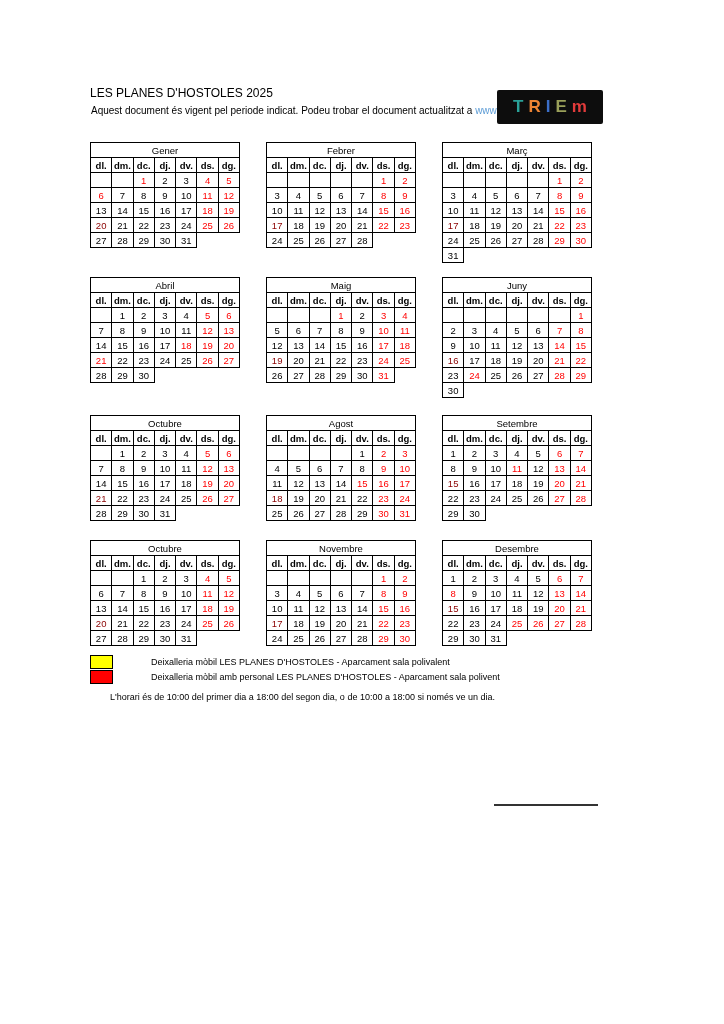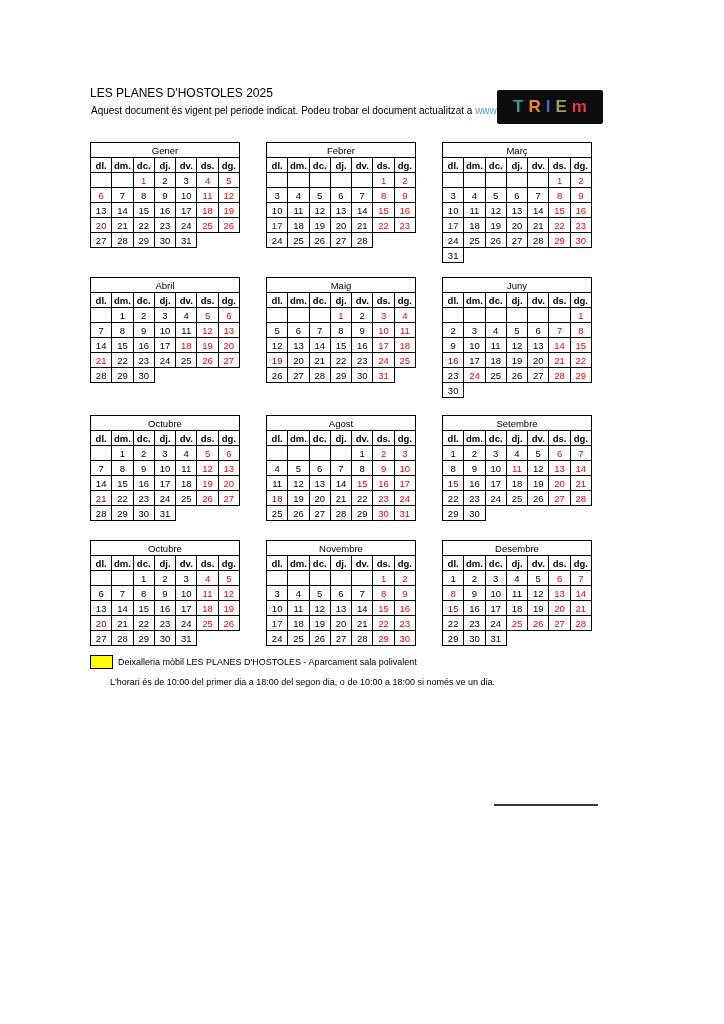--- a/index.html
+++ b/index.html
@@ -27,21 +27,21 @@
     border:1px solid #000;height:14px;text-align:center;vertical-align:middle;
     font-size:9.5px;padding:0;background:#fff;
   }
   td.mtitle{background:var(--titlebg,#c0c0c0);font-weight:normal;font-size:10px;height:15px;}
   td.wday{font-weight:bold;font-size:9.5px;height:15px;}
   td.yday{background:var(--yellow,#ffff00);}
   td.rday{background:var(--red,#ff0000);color:var(--redtext,#8b0000);}
   td.rtext{color:var(--red,#ff0000);}
   td.empty{background:#fff;}
   .legend{position:absolute;left:90px;top:654px;font-size:9px;}
-  .legrow{display:flex;align-items:center;height:15px;}
+  .legrow{display:flex;align-items:center;height:15px;gap:33px;}
   .swatch{width:21px;height:12px;border:1px solid #000;margin-right:5px;flex:none;}
   .legnote{margin-left:20px;height:18px;display:flex;align-items:flex-end;}
   .footrule{position:absolute;left:494px;top:804px;width:104px;height:2px;background:#333;}
 </style>
 </head>
 <body>
 
 <div class="header">
   <p class="subtitle">LES PLANES D'HOSTOLES 2025</p>
   <p class="notice"><span>Aquest document és vigent pel periode indicat. Podeu trobar el document actualitzat a </span><a href="#" style="color: rgb(91, 155, 213);">www.consorcisigma.org</a></p>
@@ -771,16 +771,20 @@
         </tr>
       </tbody>
     </table>
   </div>
 
 <div class="legend">
   <div class="legrow">
     <span class="swatch" style="background: rgb(255, 255, 0);"></span>
     <span>Deixalleria mòbil LES PLANES D'HOSTOLES - Aparcament sala polivalent</span>
   </div>
+  <div class="legrow">
+    <span class="swatch" style="background: rgb(255, 0, 0);"></span>
+    <span>Deixalleria mòbil amb personal LES PLANES D'HOSTOLES - Aparcament sala polivent</span>
+  </div>
   <div class="legnote">L'horari és de 10:00 del primer dia a 18:00 del segon dia, o de 10:00 a 18:00 si només ve un dia.</div>
 </div>
 
 <div class="footrule"></div>
 
 </body></html>

